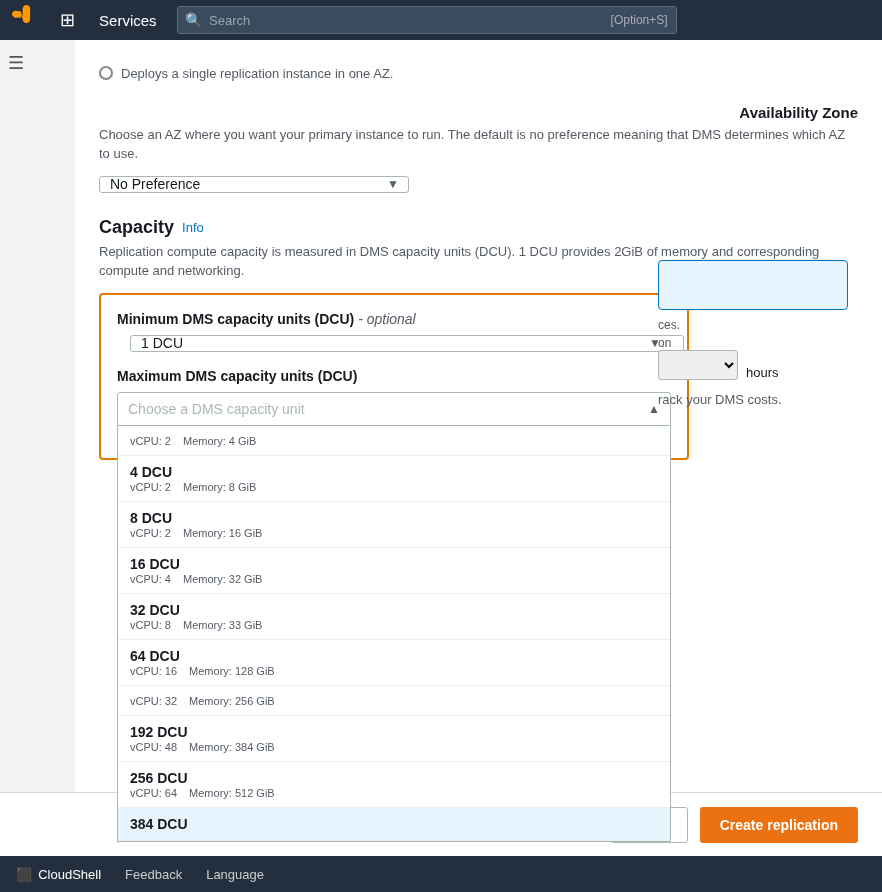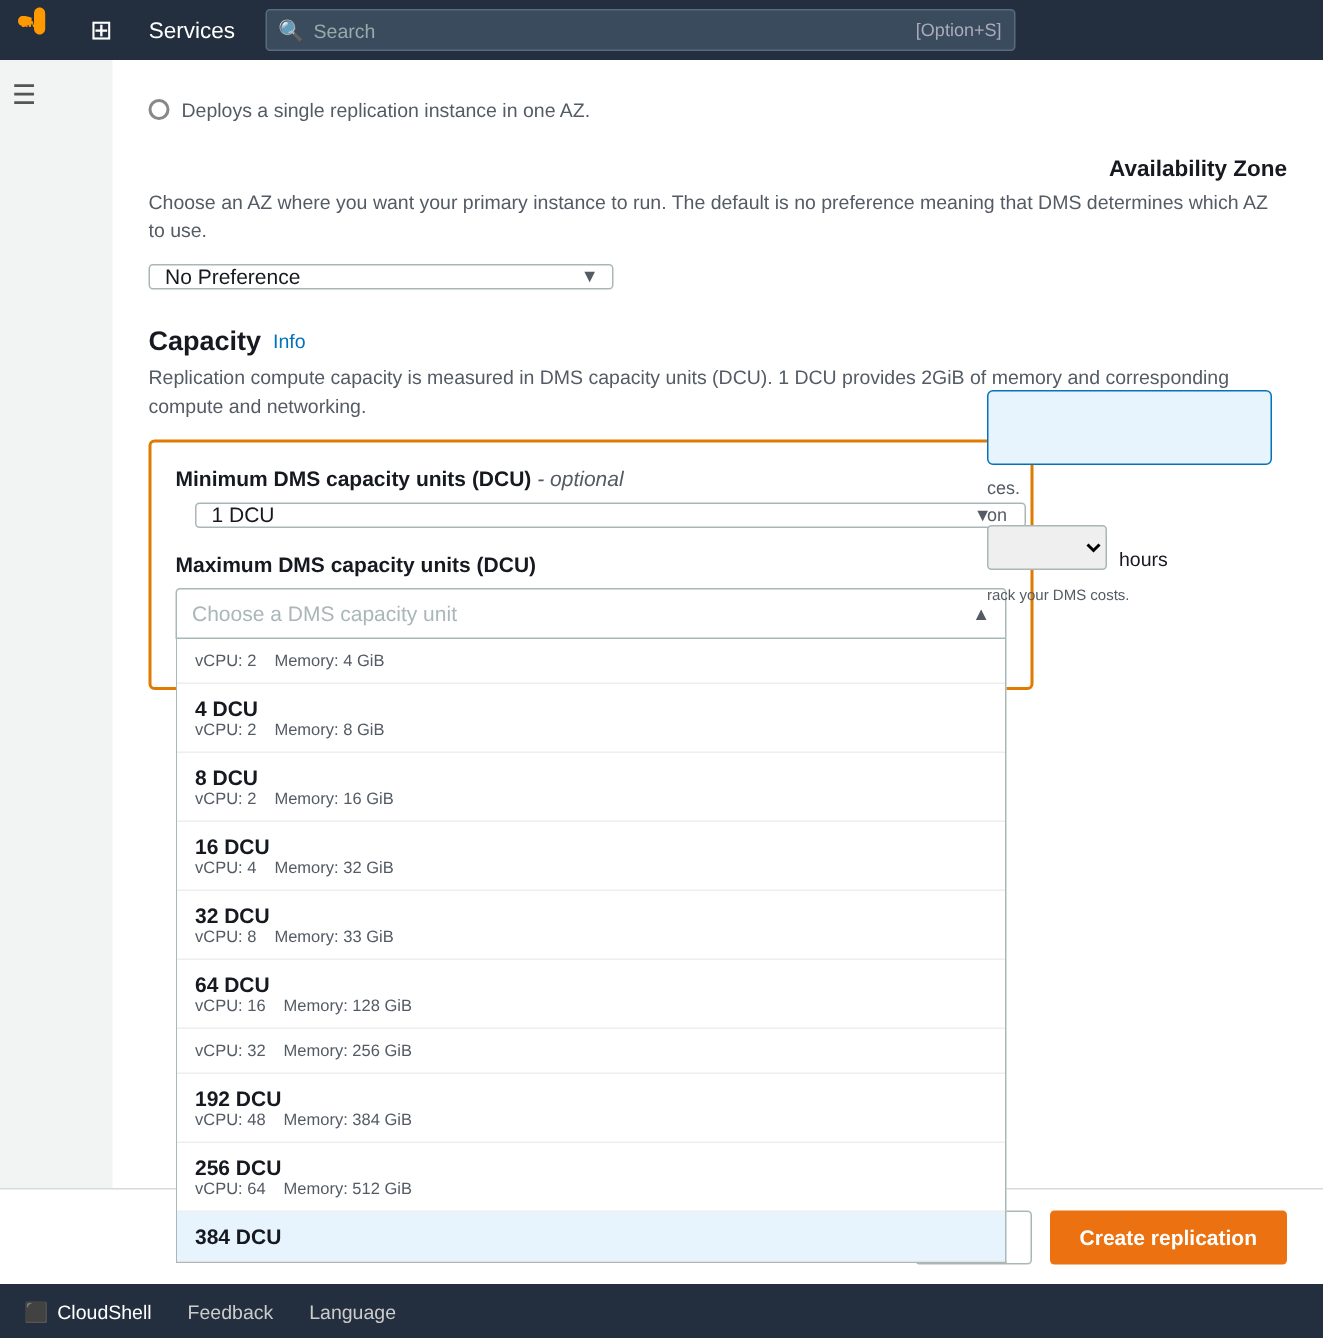--- a/index.html
+++ b/index.html
@@ -346,21 +346,21 @@
       border-radius: 3px;
       padding: 0 4px;
       font-size: 13px;
       width: 80px;
     }
     .hours-label {
       font-size: 13px;
       color: #16191f;
     }
     .right-track-text {
-      font-size: 10px;
+      font-size: 13px;
       color: #545b64;
       margin-top: 12px;
     }
     .right-blue-box {
       width: 190px;
       height: 50px;
       border: 1px solid #0073bb;
       border-radius: 4px;
       background: #e8f4fd;
       margin-bottom: 8px;

